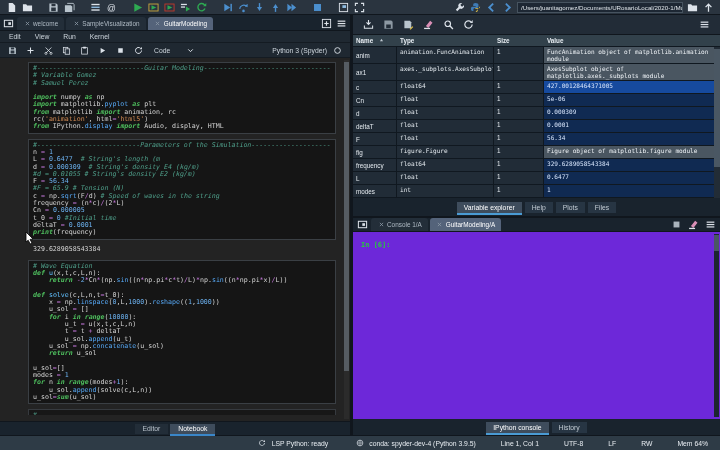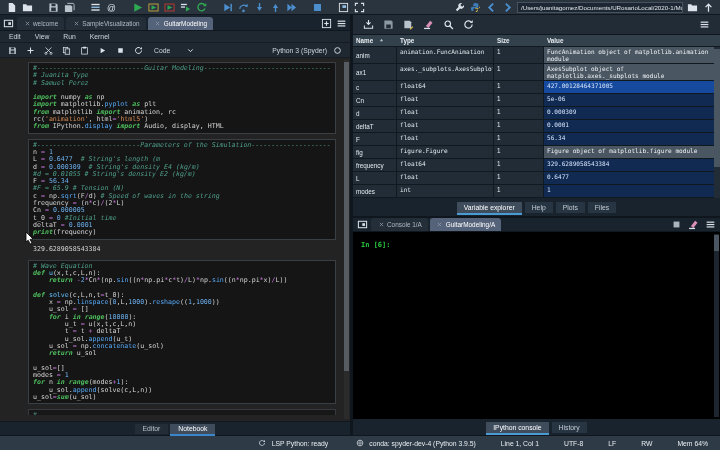--- a/index.html
+++ b/index.html
@@ -82,21 +82,21 @@
 
   .panel-tabs { height:18px; background:#19232d; display:flex; align-items:center; justify-content:center; gap:3px; }
   .ptab { padding:2px 7px; font-size:6.8px; color:#c3ccd4; background:#273543; }
   .ptab.active { background:#3e4c5c; color:#fff; box-shadow:0 2px 0 #4a9bd4; }
 
   
   .console-split { border-top:2px solid #10161d; }
   .console-tabbar { height:16px; background:#19232d; border-bottom:1px solid #10161d; display:flex; align-items:flex-end; gap:2px; padding:0 3px; }
   .console-tabbar .icon { align-self:center; }
   .console-tabbar .right { margin-left:auto; display:flex; align-items:center; gap:4px; }
-  .console-body { flex:1; background:#000000; position:relative; overflow:hidden; }
+  .console-body { flex:1; background:#6d28d9; position:relative; overflow:hidden; }
   .console-prompt { color:#27c93f; font:bold 7px "DejaVu Sans Mono",monospace; padding:9px 0 0 8px; }
   .con-scroll { position:absolute; right:1px; top:2px; bottom:2px; width:5px; background:#1d2630; }
   .con-thumb { position:absolute; top:1px; height:16px; width:5px; background:#4a5763; }
 
   
   .statusbar { height:15px; background:#2e3b46; border-top:1px solid #10161d; display:flex; align-items:center; justify-content:flex-end; gap:25px; padding-right:12px; font-size:6.8px; color:#e8edf2; }
   .status-item { display:flex; align-items:center; gap:3px; white-space:nowrap; }
   .status-item .icon svg { width:8px; height:8px; }
 
   .mouse-cursor { position:absolute; left:25px; top:231px; z-index:50; pointer-events:none; }
@@ -394,21 +394,21 @@
               </svg>
             </span></span>
       </span>
     </div>
 
     <div class="notebook">
       <div id="notebook-cells">
           <div class="cellwrap">
             <div class="cell">
               <div class="codeline"><span class="tok-c">#---------------------------Guitar Modeling-----------------------------------------------</span></div>
-              <div class="codeline"><span class="tok-c"># Juanita Type</span></div>
+              <div class="codeline"><span class="tok-c"># Variable Gomez</span></div>
               <div class="codeline"><span class="tok-c"># Samuel Perez</span></div>
               <div class="codeline">&nbsp;</div>
               <div class="codeline"><span class="tok-k">import</span><span class="tok-t"> numpy </span><span class="tok-k">as</span><span class="tok-t"> np</span></div>
               <div class="codeline"><span class="tok-k">import</span><span class="tok-t"> matplotlib.</span><span class="tok-f">pyplot</span><span class="tok-t"> </span><span class="tok-k">as</span><span class="tok-t"> plt</span></div>
               <div class="codeline"><span class="tok-k">from</span><span class="tok-t"> matplotlib </span><span class="tok-k">import</span><span class="tok-t"> animation, rc</span></div>
               <div class="codeline"><span class="tok-t">rc(</span><span class="tok-s">'animation'</span><span class="tok-t">, html</span><span class="tok-o">=</span><span class="tok-s">'html5'</span><span class="tok-t">)</span></div>
               <div class="codeline"><span class="tok-k">from</span><span class="tok-t"> IPython.</span><span class="tok-f">display</span><span class="tok-t"> </span><span class="tok-k">import</span><span class="tok-t"> Audio, display, HTML</span></div>
             </div>
           </div>
           <div class="cellwrap">

